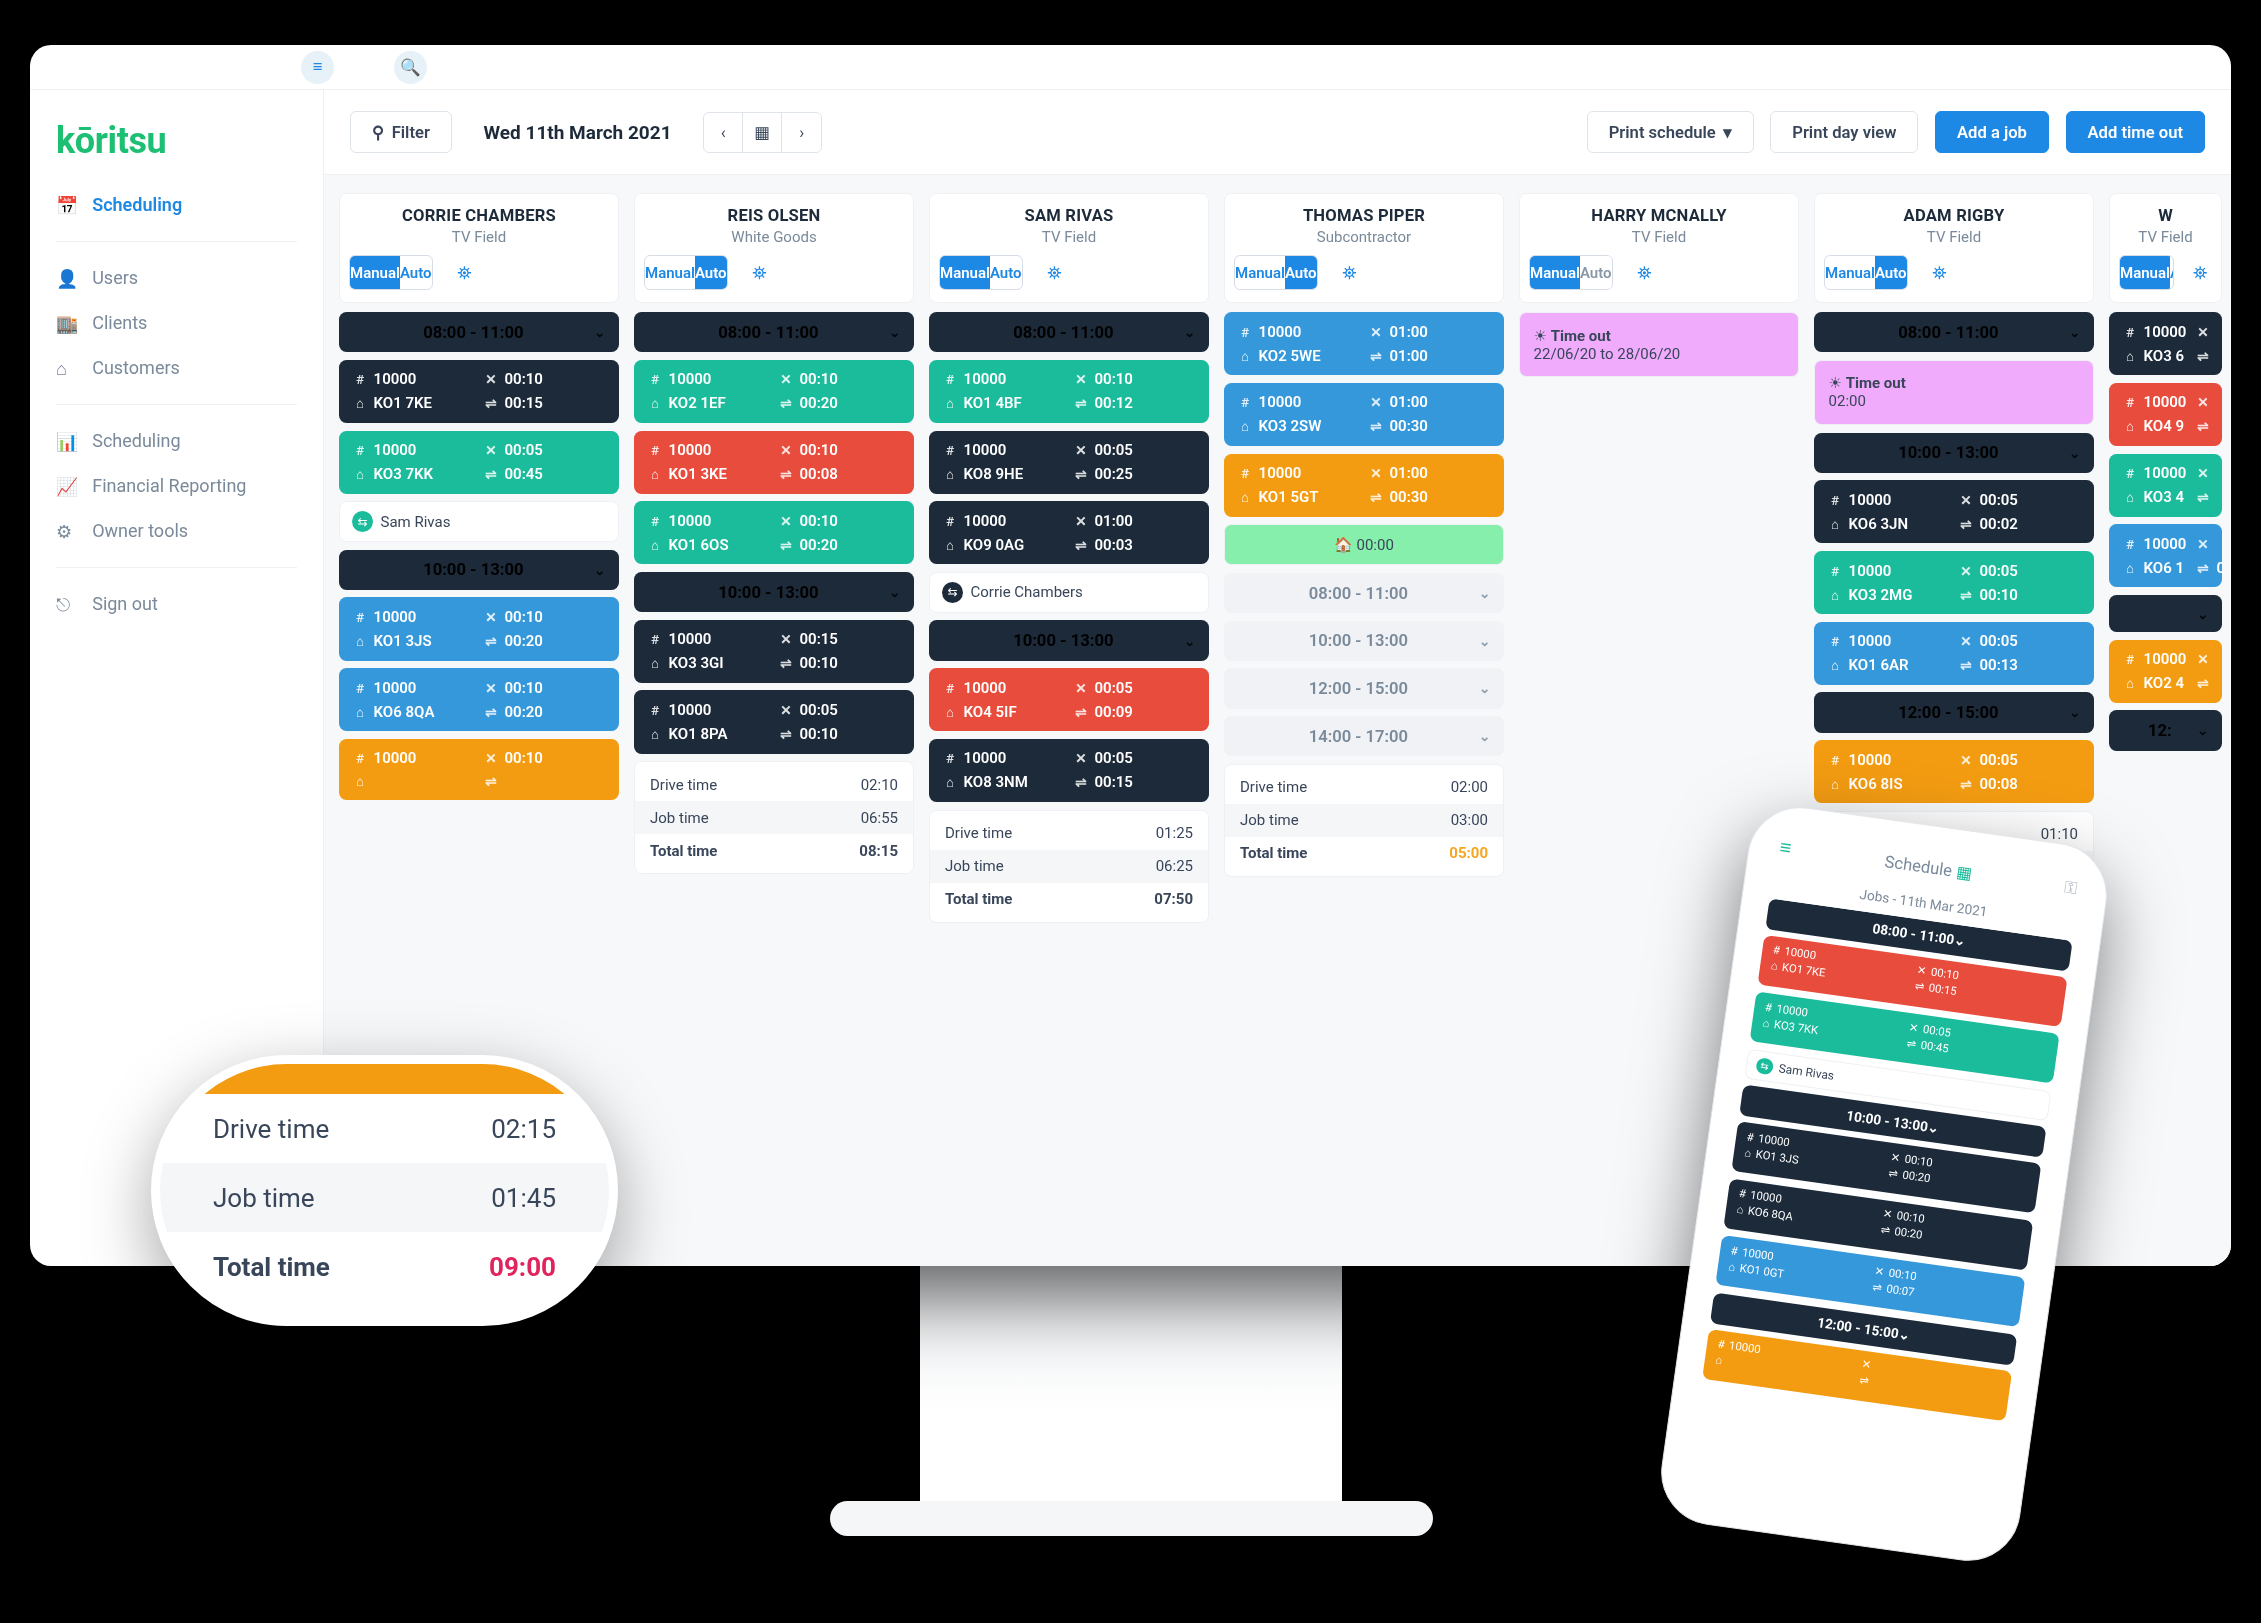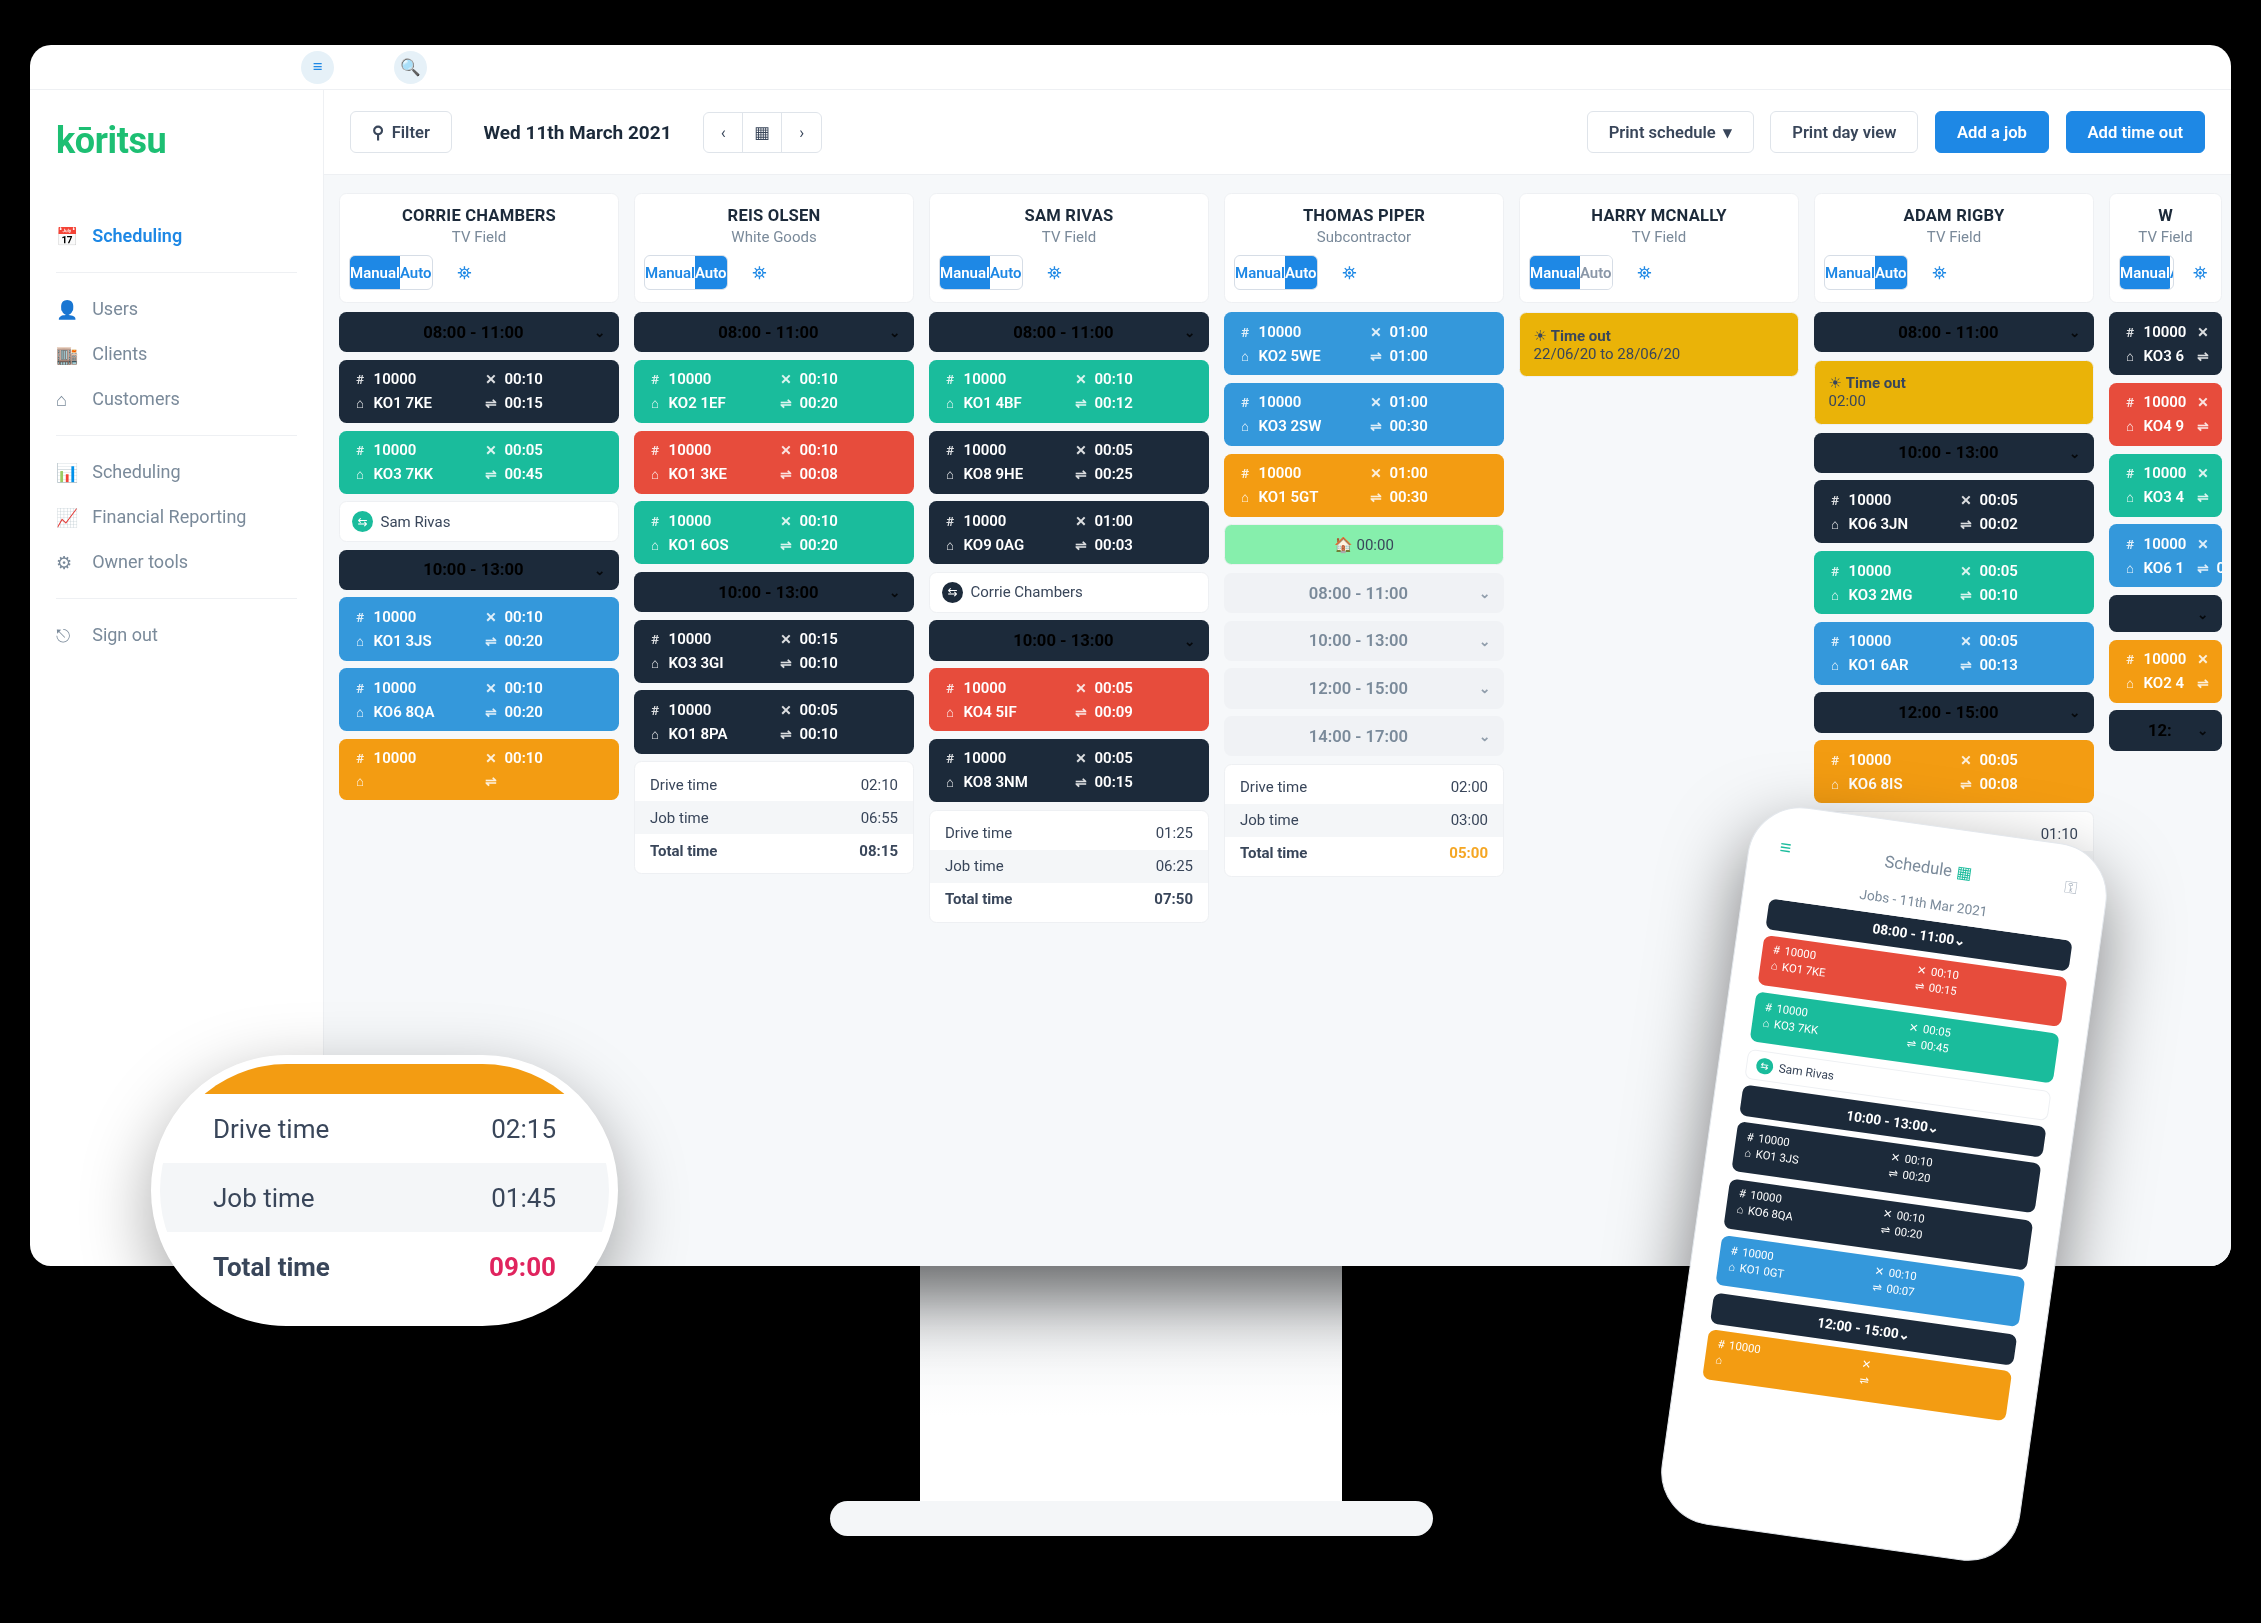--- a/index.html
+++ b/index.html
@@ -4,21 +4,21 @@
 <style>
 *{box-sizing:border-box;margin:0;padding:0;font-family:-apple-system,BlinkMacSystemFont,"Segoe UI",Roboto,Arial,sans-serif}
 body{background:#000;width:2261px;height:1624px;position:relative;overflow:hidden}
 .monitor{position:absolute;top:45px;left:30px;width:2201px;height:1221px;background:#fff;border-radius:21px;overflow:hidden;box-shadow:0 30px 75px rgba(0,0,0,.6)}
 .stand{position:absolute;left:50%;transform:translateX(-50%);top:1244px;width:422px;height:286px;background:linear-gradient(180deg,#e9ecef 0%,#fff 60%);border-radius:0 0 15px 15px;z-index:-1}
 .stand::after{content:"";position:absolute;bottom:-6px;left:-90px;width:603px;height:35px;background:#f4f6f8;border-radius:22.6px}
 .topstrip{height:45px;border-bottom:0.8px solid #eef0f3;display:flex;align-items:center;padding:0 271px}
 .circ{width:33px;height:33px;border-radius:50%;background:#e6f1f8;color:#1e88e5;display:flex;align-items:center;justify-content:center;margin-right:60px;font-size:16.6px}
 .shell{display:flex;height:calc(100% - 45px)}
 .side{width:294px;border-right:0.8px solid #eef0f3;padding:30px 26px}
-.logo{color:#1dbf73;font-size:36px;font-weight:700;letter-spacing:-0.4px;margin-bottom:51px}
+.logo{color:#1dbf73;font-size:36px;font-weight:700;letter-spacing:-0.4px;margin-bottom:20px}
 .nav a{display:flex;align-items:center;gap:16.6px;color:#7a8a9a;font-size:18px;padding:12px 0;text-decoration:none;cursor:pointer}
 .nav a.on{color:#1e88e5;font-weight:600}
 .nav .sep{height:0.8px;background:#eef0f3;margin:13.6px 0}
 .nav svg,.nav .ico{width:19.6px;height:19.6px;flex:none}
 .main{flex:1;background:#f6f8fa;overflow:hidden}
 .tool{display:flex;align-items:center;gap:16.6px;padding:21px 26px;background:#fff;border-bottom:0.8px solid #eef0f3}
 .btn{border:0.8px solid #dfe4ea;background:#fff;border-radius:6px;padding:10.6px 21px;font-size:16.6px;font-weight:600;color:#39465a;cursor:pointer;display:inline-flex;align-items:center;gap:7.5px}
 .btn.pri{background:#1e88e5;color:#fff;border-color:#1e88e5}
 .date{font-size:19px;font-weight:700;color:#1c2a3a;margin:8px 15px}
 .navbtns{display:flex;border:0.8px solid #dfe4ea;border-radius:6px;overflow:hidden}
@@ -41,21 +41,21 @@
 .slot .t{flex:1;text-align:center}
 .slot .arr{font-size:13.6px;opacity:.8}
 .slot.empty{background:#f0f2f5;color:#7a8a9a;font-weight:600}
 .job{padding:10.6px 13.6px;display:grid;grid-template-columns:1fr 1fr;gap:6px 9px;font-size:15px;font-weight:600}
 .job span{display:flex;align-items:center;gap:6px}
 .job .ic{opacity:.85;width:15px;display:inline-flex;justify-content:center;font-size:13.6px}
 .c-dark{background:#1c2a3a}.c-teal{background:#1abc9c}.c-red{background:#e74c3c}.c-blue{background:#3498db}.c-orange{background:#f39c12}
 .link{background:#fff;border:0.8px solid #eef0f3;border-radius:7.5px;padding:9px 12px;color:#39465a;font-size:15px;display:flex;align-items:center;gap:7.5px;margin-bottom:7.5px}
 .link .dot{width:21px;height:21px;background:#1abc9c;border-radius:50%;color:#fff;display:flex;align-items:center;justify-content:center;font-size:12px}
 .link.d .dot{background:#1c2a3a}
-.timeout{background:#eab308;border:0.8px solid #eef0f3;border-radius:7.5px;padding:13.6px;color:#39465a;font-size:15px;margin-bottom:7.5px}
+.timeout{background:#f0abfc;border:0.8px solid #eef0f3;border-radius:7.5px;padding:13.6px;color:#39465a;font-size:15px;margin-bottom:7.5px}
 .timeout b{font-weight:700}
 .home{background:#86efac;border:0.8px solid #eef0f3;border-radius:7.5px;padding:10.6px;text-align:center;color:#39465a;font-size:15px;margin-bottom:7.5px}
 .foot{background:#fff;border:0.8px solid #eef0f3;border-radius:7.5px;padding:6px 0;margin-top:4.5px}
 .foot .row{display:flex;justify-content:space-between;padding:7.5px 15px;font-size:15px;color:#39465a}
 .foot .row.alt{background:#f4f6f8}
 .foot .row.tot{font-weight:700}
 .foot .row.tot .v.warn{color:#f5a623}
 .zoom{position:absolute;left:151px;top:1055px;width:467px;height:271px;background:#fff;border-radius:136px;box-shadow:0 22.6px 68px rgba(0,0,0,.35);overflow:hidden;border:9px solid #fff}
 .zoom .bar{height:30px;background:#f39c12}
 .zoom .zr{display:flex;justify-content:space-between;padding:19.6px 53px;font-size:26px;color:#39465a}

